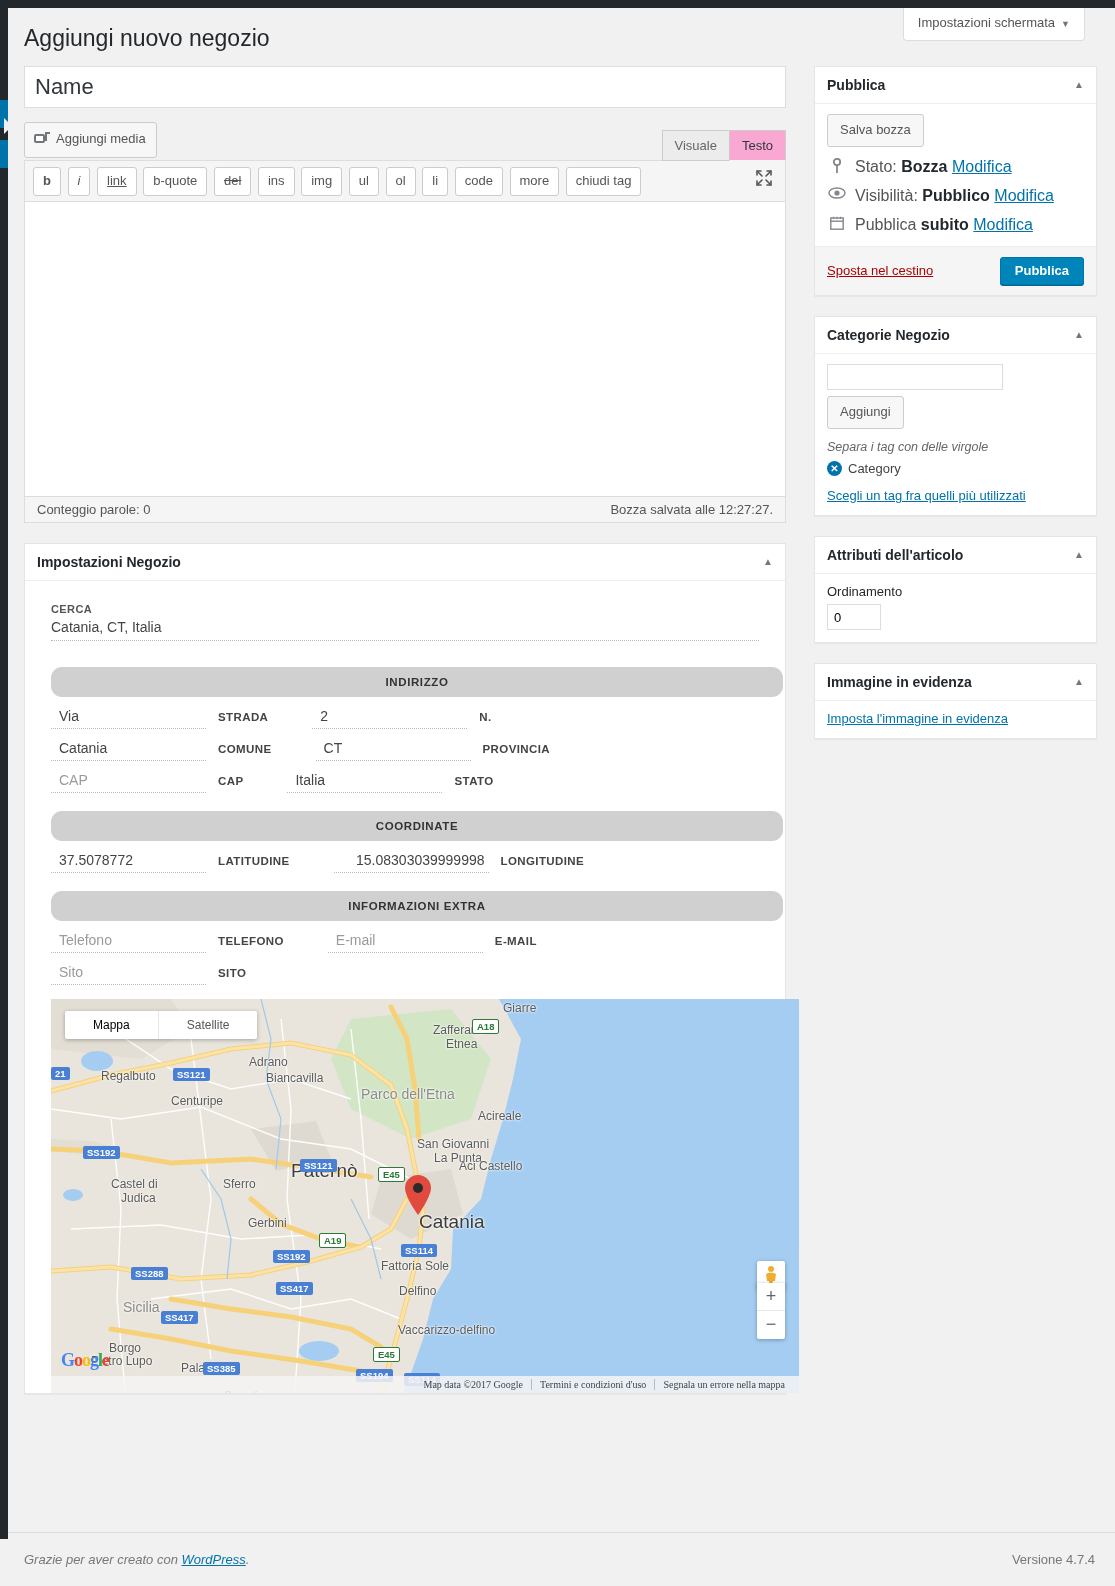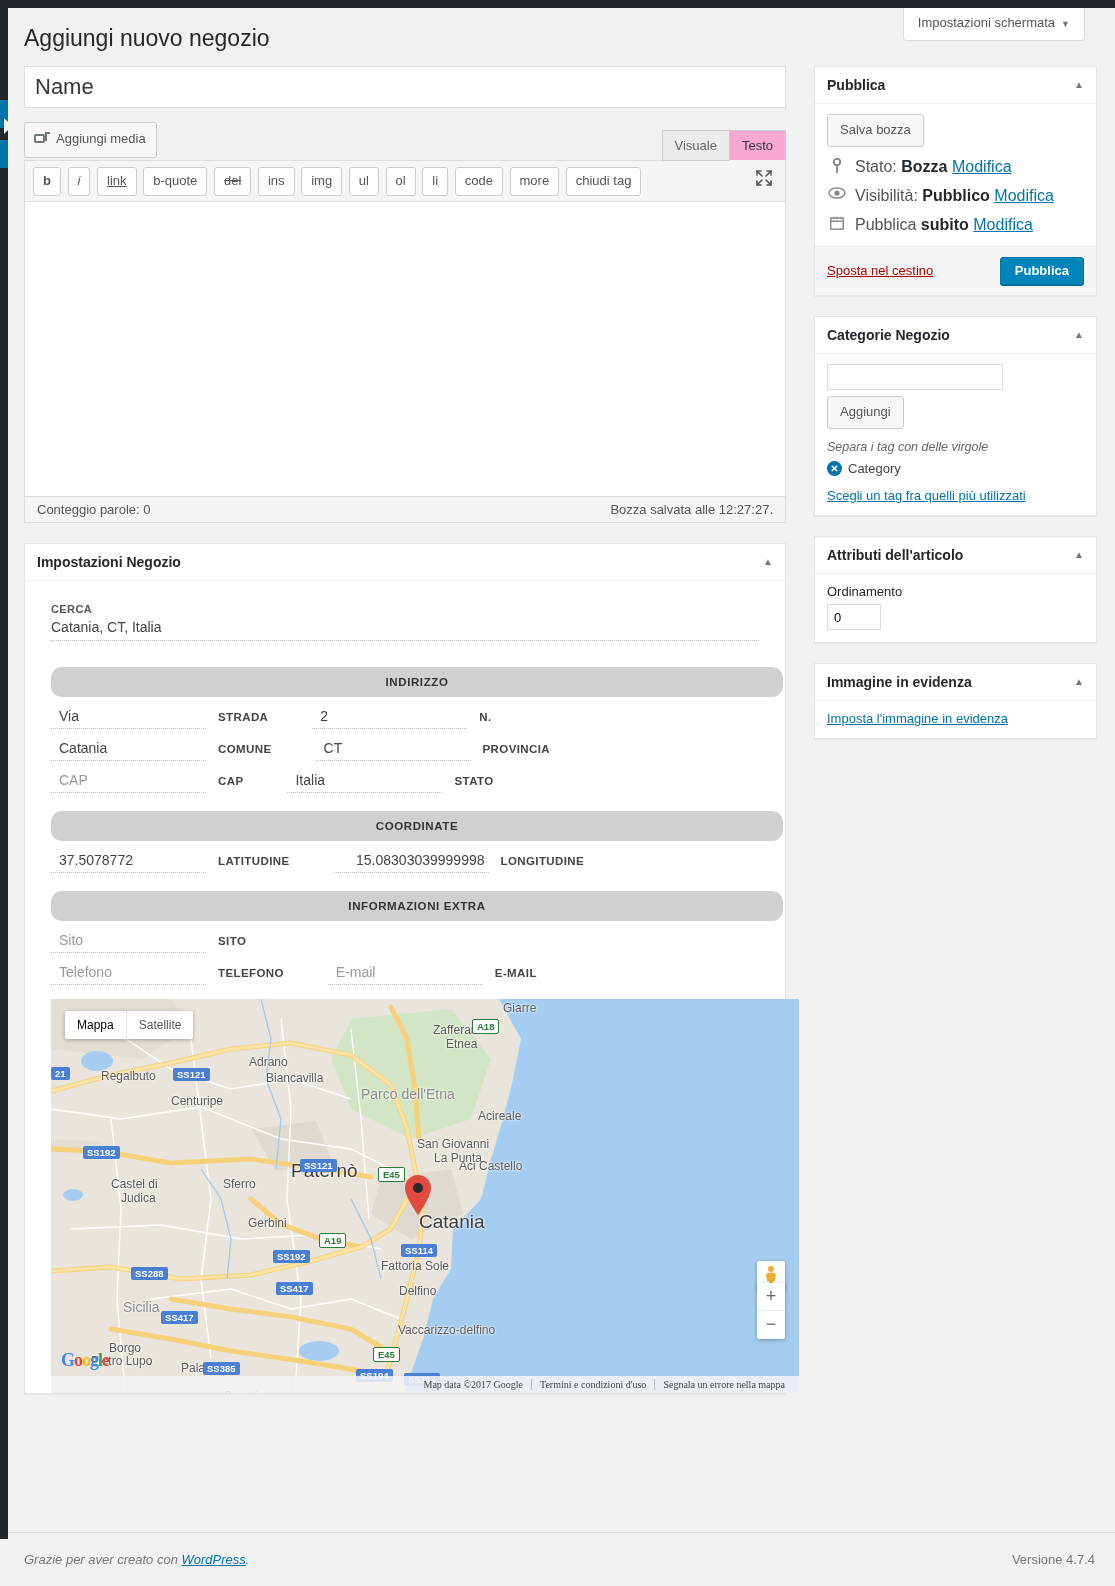--- a/index.html
+++ b/index.html
@@ -139,21 +139,21 @@
   .spacer-12 { height:12px; }
 
   
   #map-wrap { margin:14px 0 0 12px; width:748px; height:394px; position:relative; overflow:hidden; background:#e8e5de; }
   #map-canvas { position:absolute; inset:0; }
   .map-type-ctrl {
     position:absolute; left:14px; top:12px; display:flex;
     background:#fff; box-shadow:0 1px 4px rgba(0,0,0,.3); border-radius:2px;
     font-size:12px; z-index:6;
   }
-  .map-type-ctrl div { padding:7px 12px; color:#565656; cursor:pointer; }
+  .map-type-ctrl div { padding:7px 28px; color:#565656; cursor:pointer; }
   .map-type-ctrl div.active { color:#000; font-weight:500; border-right:1px solid #e6e6e6; }
   .map-zoom {
     position:absolute; right:14px; bottom:54px; width:28px;
     background:#fff; box-shadow:0 1px 4px rgba(0,0,0,.3); border-radius:2px; z-index:6;
   }
   .map-zoom div { height:28px; display:flex; align-items:center; justify-content:center;
                   font-size:18px; color:#666; cursor:pointer; }
   .map-zoom div:first-child { border-bottom:1px solid #e6e6e6; }
   .pegman-ctrl {
     position:absolute; right:14px; bottom:104px; width:28px; height:28px;
@@ -364,34 +364,34 @@
               <div class="flabel">LONGITUDINE</div>
             </div>
           </div>
 
           <div class="spacer-12"></div>
 
           <div class="sec-head">INFORMAZIONI EXTRA</div>
 
           <div class="row">
             <div class="fgroup">
+              <div class="fval w-left placeholder">Telefono</div>
+              <div class="flabel">TELEFONO</div>
+            </div>
+            <div class="col-gap"></div>
+            <div class="fgroup">
+              <div class="fval w-right placeholder">E-mail</div>
+              <div class="flabel">E-MAIL</div>
+            </div>
+          </div>
+
+          <div class="row">
+            <div class="fgroup">
               <div class="fval w-left placeholder">Sito</div>
               <div class="flabel">SITO</div>
-            </div>
-          </div>
-
-          <div class="row">
-            <div class="fgroup">
-              <div class="fval w-left placeholder">Telefono</div>
-              <div class="flabel">TELEFONO</div>
-            </div>
-            <div class="col-gap"></div>
-            <div class="fgroup">
-              <div class="fval w-right placeholder">E-mail</div>
-              <div class="flabel">E-MAIL</div>
             </div>
           </div>
 
           <div id="map-wrap">
             <div id="map-canvas">
               <svg width="748" height="394" viewBox="0 0 748 394">
                 <rect x="0" y="0" width="748" height="394" fill="#e9e5dc"></rect>
 
                 <path d="M448 0 L470 40 L462 80 L452 120 L440 160 L430 200 L402 230 L400 270 L382 300 L372 340 L358 380 L352 394 L748 394 L748 0 Z" fill="#a5cdf2"></path>
 

